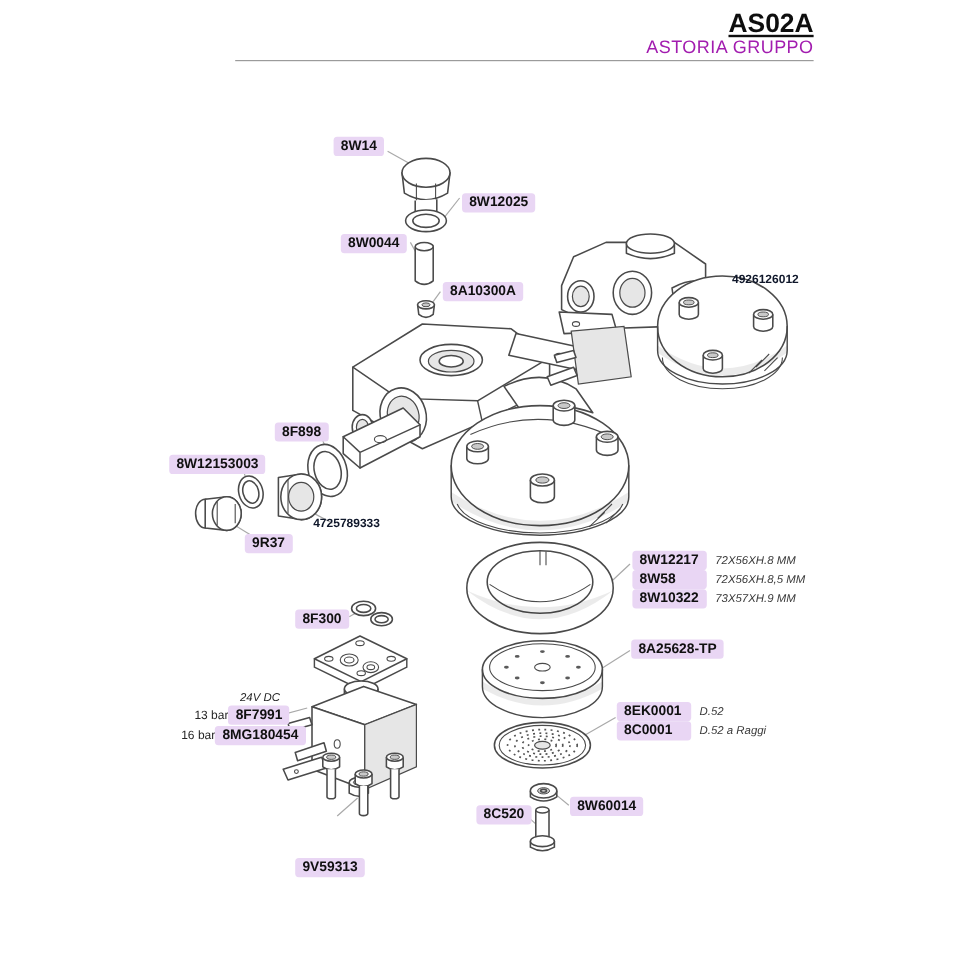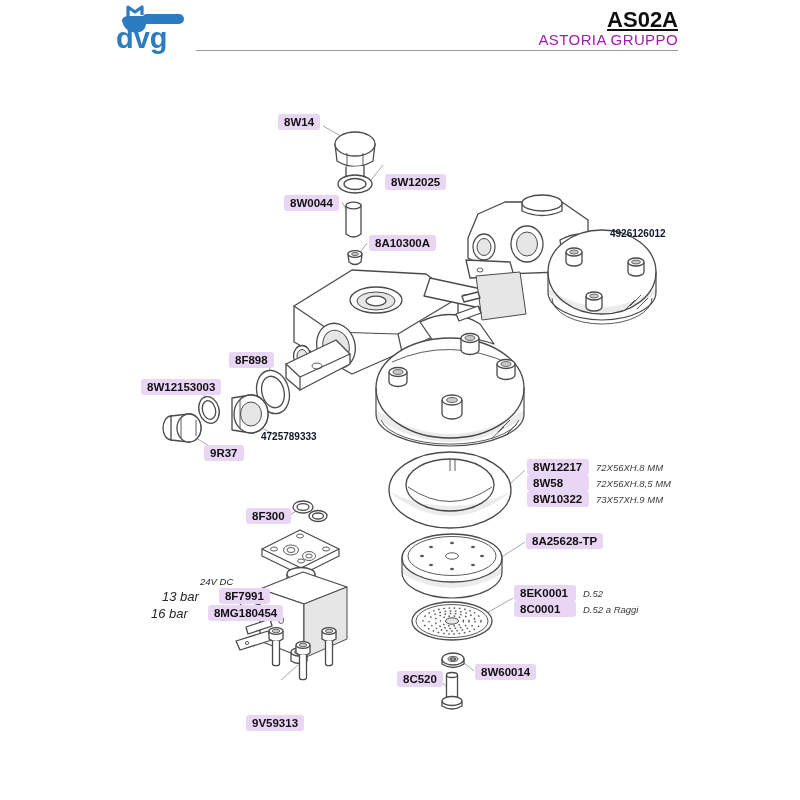--- a/index.html
+++ b/index.html
@@ -14,45 +14,37 @@
   .hrule  { position:absolute; left:196px; top:50px; width:482px; height:1px; background:#9b9b9b; }
 
   
   .chip { display:inline-block; background:#e9d6f4; color:#101010; font-weight:700;
           font-size:11.5px; line-height:14px; padding:1px 6px; border-radius:3px; white-space:nowrap; }
   .chip.fixed { min-width:50px; }
   .plain-label { position:absolute; font-weight:700; font-size:10px; color:#0f172a; white-space:nowrap; }
   .plabel { position:absolute;text-align:center; }
   .label-row { position:absolute; display:flex; align-items:center; }
   .note   { font-style:italic; font-size:9.5px; color:#3a3a3a; margin-left:7px; white-space:nowrap; }
-  .prefix { font-style:italic; font-size:13px; color:#262626; margin-right:20px; white-space:nowrap; }
+  .prefix { font-size:10px; color:#262626; margin-right:0; white-space:nowrap; }
   .voltage { position:absolute; font-style:italic; font-size:9.5px; color:#262626; }
 
   svg.art { position:absolute; left:0; top:0; }
   .fw { fill:#ffffff; stroke:#4a4a4a; stroke-width:1.3; stroke-linejoin:round; }
   .ln { fill:none; stroke:#4a4a4a; stroke-width:1.2; stroke-linejoin:round; stroke-linecap:round; }
   .th { fill:none; stroke:#4a4a4a; stroke-width:.9; }
   .gy { fill:#e6e6e6; stroke:#4a4a4a; stroke-width:1; }
   .dk { fill:#c9c9c9; stroke:#4a4a4a; stroke-width:.8; }
   .sh { fill:rgba(0,0,0,0.08); stroke:none; }
   .ld { fill:none; stroke:#a9a9a9; stroke-width:1; }
 </style>
 </head>
 <body>
 
 <div id="canvas">
 
-  <div class="logo-wrap">
-    <svg width="80" height="52" viewBox="0 0 80 52">
-      <path d="M12 12 L12 2 L19 7 L26 2 L26 10" fill="none" stroke="#2b7cc0" stroke-width="3.2" stroke-linejoin="round"></path>
-      <path d="M6 16 Q6 11 13 11 L26 11 Q31 11 31 16 L29 23 Q25 29 16 27 Q8 25 6 16 Z" fill="#2b7cc0"></path>
-      <rect x="26" y="9" width="42" height="10" rx="5" fill="#2b7cc0"></rect>
-    </svg>
-    <div class="logo-text">dvg</div>
-  </div>
   <div class="model">AS02A</div>
   <div class="series">ASTORIA GRUPPO</div>
   <div class="hrule"></div>
 
   <svg class="art" width="800" height="800" viewBox="0 0 800 800">
 
     <g class="ld">
       <path d="M323 126 L348 140"></path>
       <path d="M383 165 L368 184"></path>
       <path d="M342 202 L347 211"></path>
@@ -307,21 +299,21 @@
 
     <g>
       <path class="fw" d="M446.5 675 L446.5 699 L457.5 699 L457.5 675"></path>
       <ellipse class="fw" cx="452" cy="675" rx="5.5" ry="2.5"></ellipse>
       <path class="fw" d="M442 701 L442 706 Q452 712 462 706 L462 701"></path>
       <ellipse class="fw" cx="452" cy="701" rx="10" ry="4.5"></ellipse>
     </g>
   </svg>
 
   <div class="plabel" style="left:278px; top:112px"><span class="chip">8W14</span></div>
-  <div class="plabel" style="left:385px; top:172px"><span class="chip">8W12025</span></div>
+  <div class="plabel" style="left:385px; top:159px"><span class="chip">8W12025</span></div>
   <div class="plabel" style="left:284px; top:193px"><span class="chip">8W0044</span></div>
   <div class="plabel" style="left:369px; top:233px"><span class="chip">8A10300A</span></div>
 
   <div class="plain-label" style="left:610px; top:228px">4926126012</div>
 
   <div class="plabel" style="left:229px; top:350px"><span class="chip">8F898</span></div>
   <div class="plabel" style="left:141px; top:377px"><span class="chip">8W12153003</span></div>
   <div class="plabel" style="left:204px; top:443px"><span class="chip">9R37</span></div>
 
   <div class="plain-label" style="left:261px; top:431px">4725789333</div>

